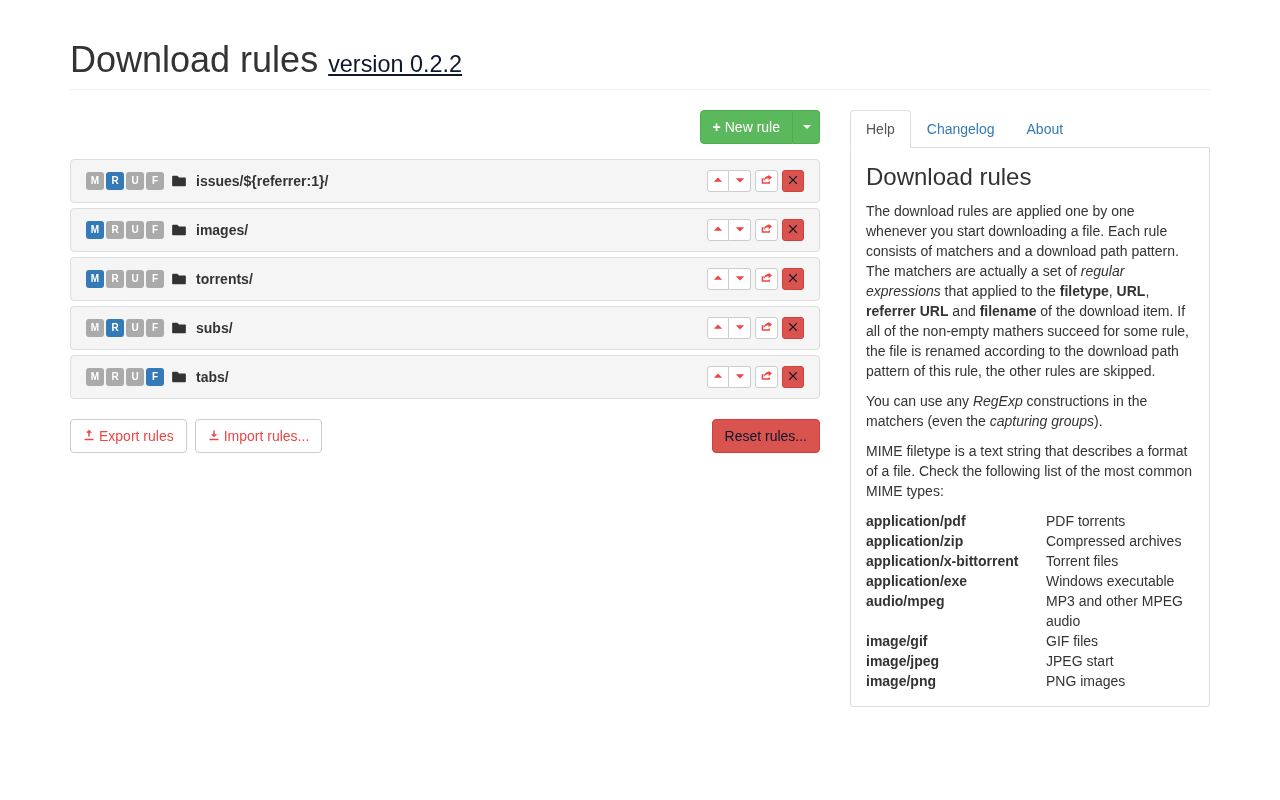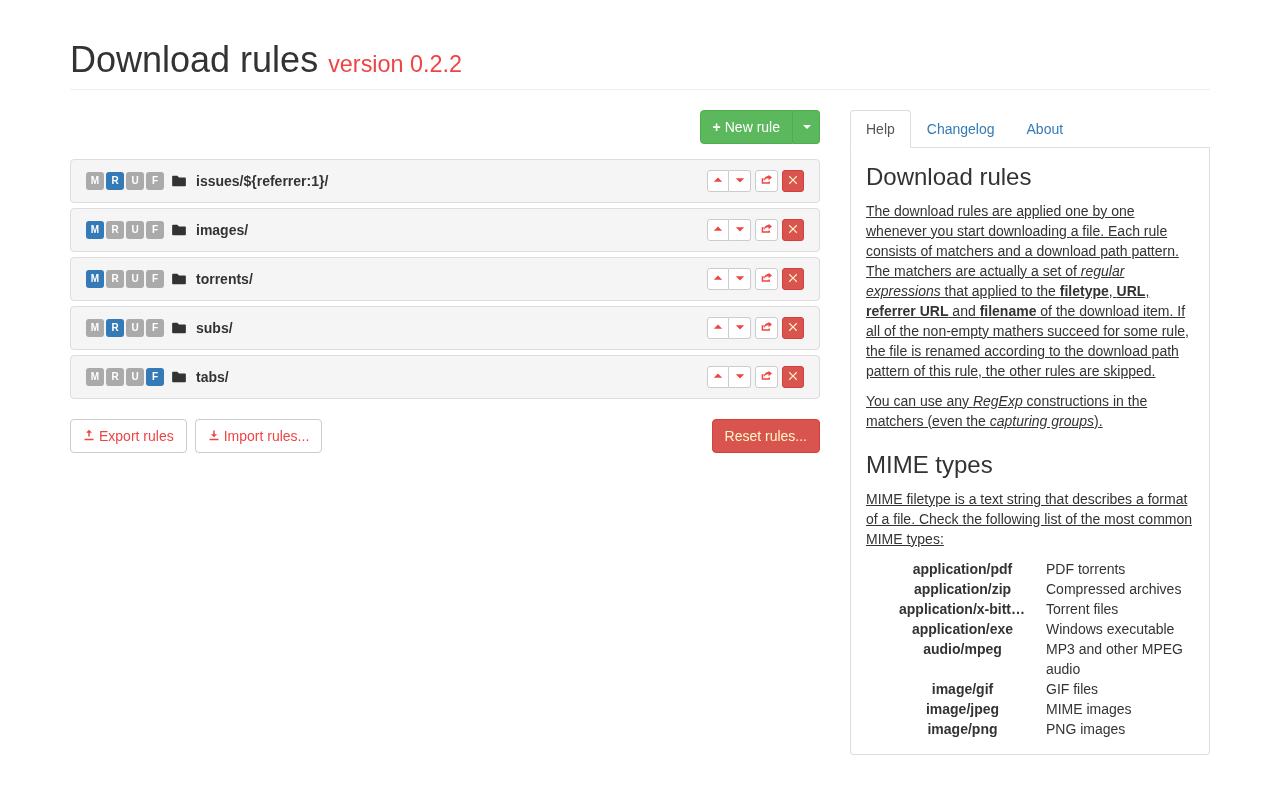--- a/index.html
+++ b/index.html
@@ -1,28 +1,28 @@
 <!DOCTYPE html>
 <html><head>
 <meta charset="utf-8">
 <style>
 * { box-sizing: border-box; margin: 0; padding: 0; }
 body { font-family: "Helvetica Neue", Helvetica, Arial, sans-serif; font-size: 14px; color: #333; background: #fff; }
 .container { max-width: 1170px; margin: 0 auto; padding: 0 15px; }
 .page-header { padding: 40px 0 9px; margin: 0 0 20px; border-bottom: 1px solid #eee; }
 .page-header h1 { font-size: 36px; font-weight: 500; line-height: 1.1; }
-.page-header small { font-size: 65%; font-weight: 400; color: #ef4444; }
+.page-header small { font-size: 65%; font-weight: 400; color: #0f172a; text-decoration: underline; }
 .row { display: flex; gap: 30px; }
 .col-left { flex: 0 0 750px; max-width: 750px; }
 .col-right { flex: 1; min-width: 0; }
 .toolbar-top { display: flex; justify-content: flex-end; margin-bottom: 15px; }
 .btn { display: inline-flex; align-items: center; justify-content: center; padding: 6px 12px; font-size: 14px; line-height: 1.42857143; border-radius: 4px; border: 1px solid transparent; cursor: pointer; background: #fff; text-align: center; white-space: nowrap; vertical-align: middle; }
 .btn-default { color: #ef4444; background: #fff; border-color: #ccc; }
 .btn-success { color: #fff; background-color: #5cb85c; border-color: #4cae4c; }
-.btn-danger { color: #fef9c3; background-color: #d9534f; border-color: #d43f3a; }
+.btn-danger { color: #0f172a; background-color: #d9534f; border-color: #d43f3a; }
 .btn-group { display: inline-flex; }
 .btn-group .btn:first-child { border-top-right-radius: 0; border-bottom-right-radius: 0; }
 .btn-group .btn:last-child { border-top-left-radius: 0; border-bottom-left-radius: 0; border-left: none; }
 .dropdown-toggle { padding-left: 8px; padding-right: 8px; }
 .caret { display: inline-block; width: 0; height: 0; margin-left: 2px; vertical-align: middle; border-top: 4px dashed; border-right: 4px solid transparent; border-left: 4px solid transparent; }
 .plus-icon { font-weight: bold; margin-right: 4px; }
 .panel { border: 1px solid #ddd; border-radius: 4px; margin-bottom: 5px; background: #f5f5f5; }
 .panel-heading { padding: 10px 15px; display: flex; align-items: center; gap: 8px; }
 .badges { display: inline-flex; gap: 2px; }
 .badge { display: inline-flex; align-items: center; justify-content: center; width: 18px; height: 18px; font-size: 10px; font-weight: bold; color: #fff; border-radius: 3px; }
@@ -38,25 +38,25 @@
 .btn-group-xs .btn-xs:last-child { border-top-left-radius: 0; border-bottom-left-radius: 0; border-left: none; }
 .toolbar-bottom { display: flex; gap: 8px; margin-top: 20px; }
 .toolbar-bottom .spacer { flex: 1; }
 .nav-tabs { display: flex; list-style: none; border-bottom: 1px solid #ddd; margin-bottom: 0; align-items: center; }
 .nav-tabs li { margin-bottom: -1px; }
 .nav-tabs a { display: block; padding: 10px 15px; color: #337ab7; text-decoration: none; border: 1px solid transparent; border-radius: 4px 4px 0 0; cursor: pointer; }
 .nav-tabs li.active a { color: #555; background: #fff; border-color: #ddd #ddd #fff; }
 .tab-content { padding: 15px; border: 1px solid #ddd; border-top: none; border-radius: 0 0 4px 4px; }
 .tab-content h3 { font-size: 24px; font-weight: 500; margin: 0 0 10px; }
 .tab-content h3.mt { margin-top: 20px; }
-.tab-content p { margin: 0 0 10px; line-height: 1.42857143; text-decoration: underline; }
+.tab-content p { margin: 0 0 10px; line-height: 1.42857143; }
 .tab-content em { font-style: italic; }
 .tab-content strong { font-weight: bold; }
 dl.dl-horizontal { display: grid; grid-template-columns: 160px 1fr; column-gap: 20px; row-gap: 0; }
-dl.dl-horizontal dt { text-align: center; font-weight: bold; overflow: hidden; text-overflow: ellipsis; white-space: nowrap; line-height: 1.42857143; margin-left: 33px; }
+dl.dl-horizontal dt { text-align: left; font-weight: bold; overflow: hidden; text-overflow: ellipsis; white-space: nowrap; line-height: 1.42857143; }
 dl.dl-horizontal dd { line-height: 1.42857143; }
 .icon-svg { width: 12px; height: 12px; display: inline-block; }
 .export-icon, .import-icon { margin-right: 4px; }
 </style>
 </head>
 <body>
 
 <div class="container">
   <div class="page-header">
     <h1>
@@ -319,36 +319,35 @@
           </li>
       </ul>
       <div class="tab-content">
         <h3>Download rules</h3>
         <p>
           <span>The download rules are applied one by one whenever you start downloading a file. Each rule consists of matchers and a download path pattern. The matchers are actually a set of </span><em>regular expressions</em><span> that applied to the </span><strong>filetype</strong><span>, </span><strong>URL</strong><span>, </span><strong>referrer URL</strong><span> and </span><strong>filename</strong><span> of the download item. If all of the non-empty mathers succeed for some rule, the file is renamed according to the download path pattern of this rule, the other rules are skipped.</span>
         </p>
         <p>
           <span>You can use any </span><em>RegExp</em><span> constructions in the matchers (even the </span><em>capturing groups</em><span>).</span>
         </p>
-        <h3 class="mt">MIME types</h3>
         <p>MIME filetype is a text string that describes a format of a file. Check the following list of the most common MIME types:</p>
         <dl class="dl-horizontal" id="mime-list">
             <dt>application/pdf</dt>
             <dd>PDF torrents</dd>
             <dt>application/zip</dt>
             <dd>Compressed archives</dd>
             <dt>application/x-bittorrent</dt>
             <dd>Torrent files</dd>
             <dt>application/exe</dt>
             <dd>Windows executable</dd>
             <dt>audio/mpeg</dt>
             <dd>MP3 and other MPEG audio</dd>
             <dt>image/gif</dt>
             <dd>GIF files</dd>
             <dt>image/jpeg</dt>
-            <dd>MIME images</dd>
+            <dd>JPEG start</dd>
             <dt>image/png</dt>
             <dd>PNG images</dd>
           </dl>
       </div>
     </div>
   </div>
 </div>
 
 </body></html>

